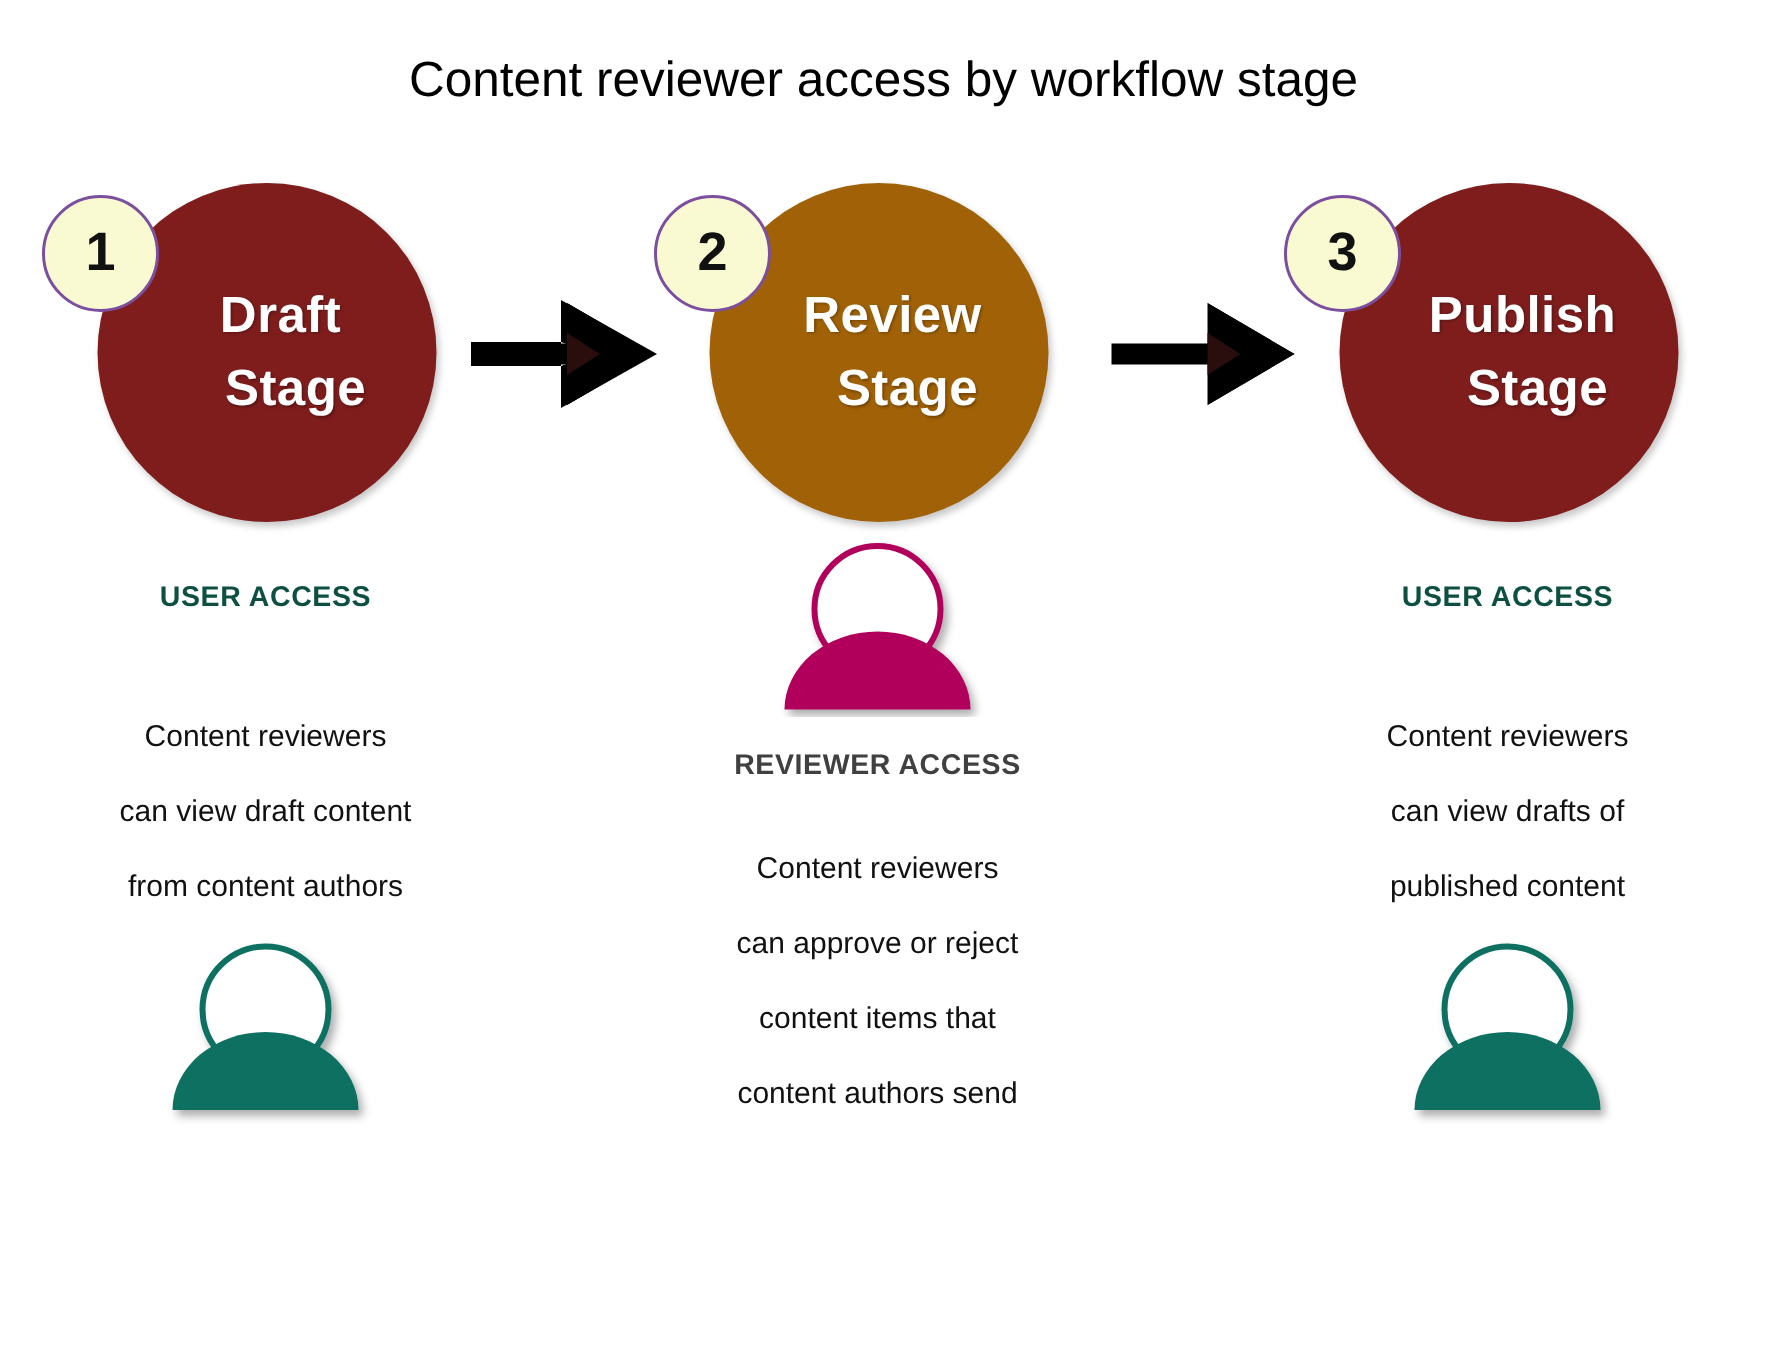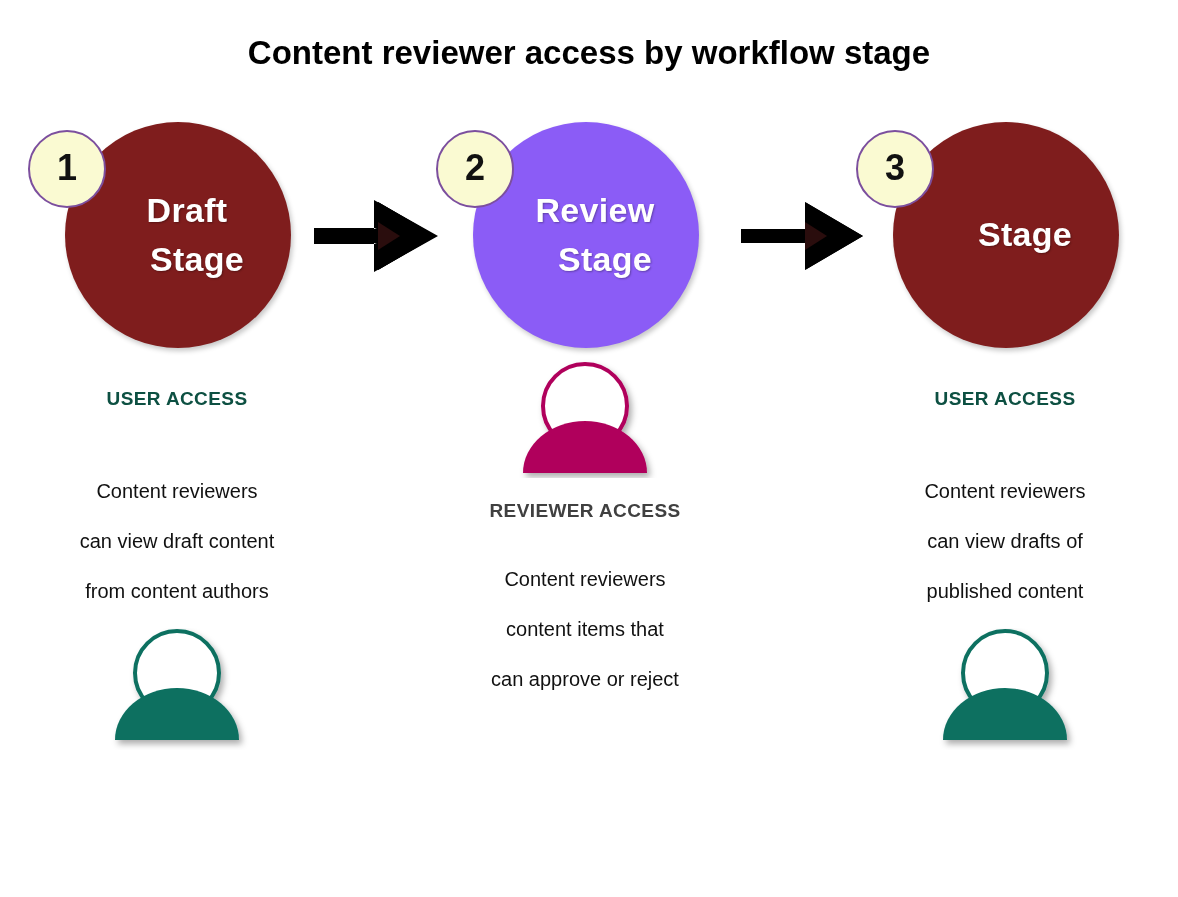--- a/index.html
+++ b/index.html
@@ -25,21 +25,21 @@
   }
 
   
   .title {
     position: absolute;
     left: 0;
     top: 34px;
     width: 1178px;
     text-align: center;
     font-size: 33px;
-    font-weight: 700;
+    font-weight: 400;
     color: #000000;
     letter-spacing: 0px;
     font-family: "Liberation Sans", sans-serif;
     white-space: nowrap;
   }
 
   
   .column {
     position: absolute;
     top: 0;
@@ -57,21 +57,21 @@
     top: 122px;
     width: 226px;
     height: 226px;
     border-radius: 50%;
     display: flex;
     align-items: center;
     justify-content: center;
     box-shadow: 2px 3px 5px rgba(0,0,0,0.22);
   }
   .stage-circle.teal    { background: #7f1d1d; }
-  .stage-circle.magenta { background: #8b5cf6; }
+  .stage-circle.magenta { background: #a16207; }
 
   .stage-label {
     color: #ffffff;
     font-size: 34px;
     font-weight: bold;
     line-height: 1.45;
     text-align: center;
     font-family: "Liberation Sans", sans-serif;
     text-shadow: 1px 1px 2px rgba(0,0,0,0.30);
     padding-left: 18px;
@@ -224,29 +224,31 @@
           <circle cx="180" cy="50" r="42" fill="#ffffff" stroke="#b0055c" stroke-width="4"></circle>
           <path d="M 118 117 A 62 52 0 0 1 242 117 Z" fill="#b0055c"></path>
         </g>
       </svg>
     </div>
 
     <div class="access-heading magenta heading-mid">REVIEWER ACCESS</div>
 
     <div class="body-text body-mid">
       <span class="line">Content reviewers</span>
+      <span class="line">can approve or reject</span>
       <span class="line">content items that</span>
-      <span class="line">can approve or reject</span>
+      <span class="line">content authors send</span>
     </div>
   </div>
 
   <div class="column col-3">
 
     <div class="stage-circle teal">
       <div class="stage-label">
+        <span>Publish</span>
         <span class="l2">Stage</span>
       </div>
     </div>
 
     <div class="badge">
       <span class="badge-number">3</span>
     </div>
 
     <div class="access-heading teal heading-side">USER ACCESS</div>
 

